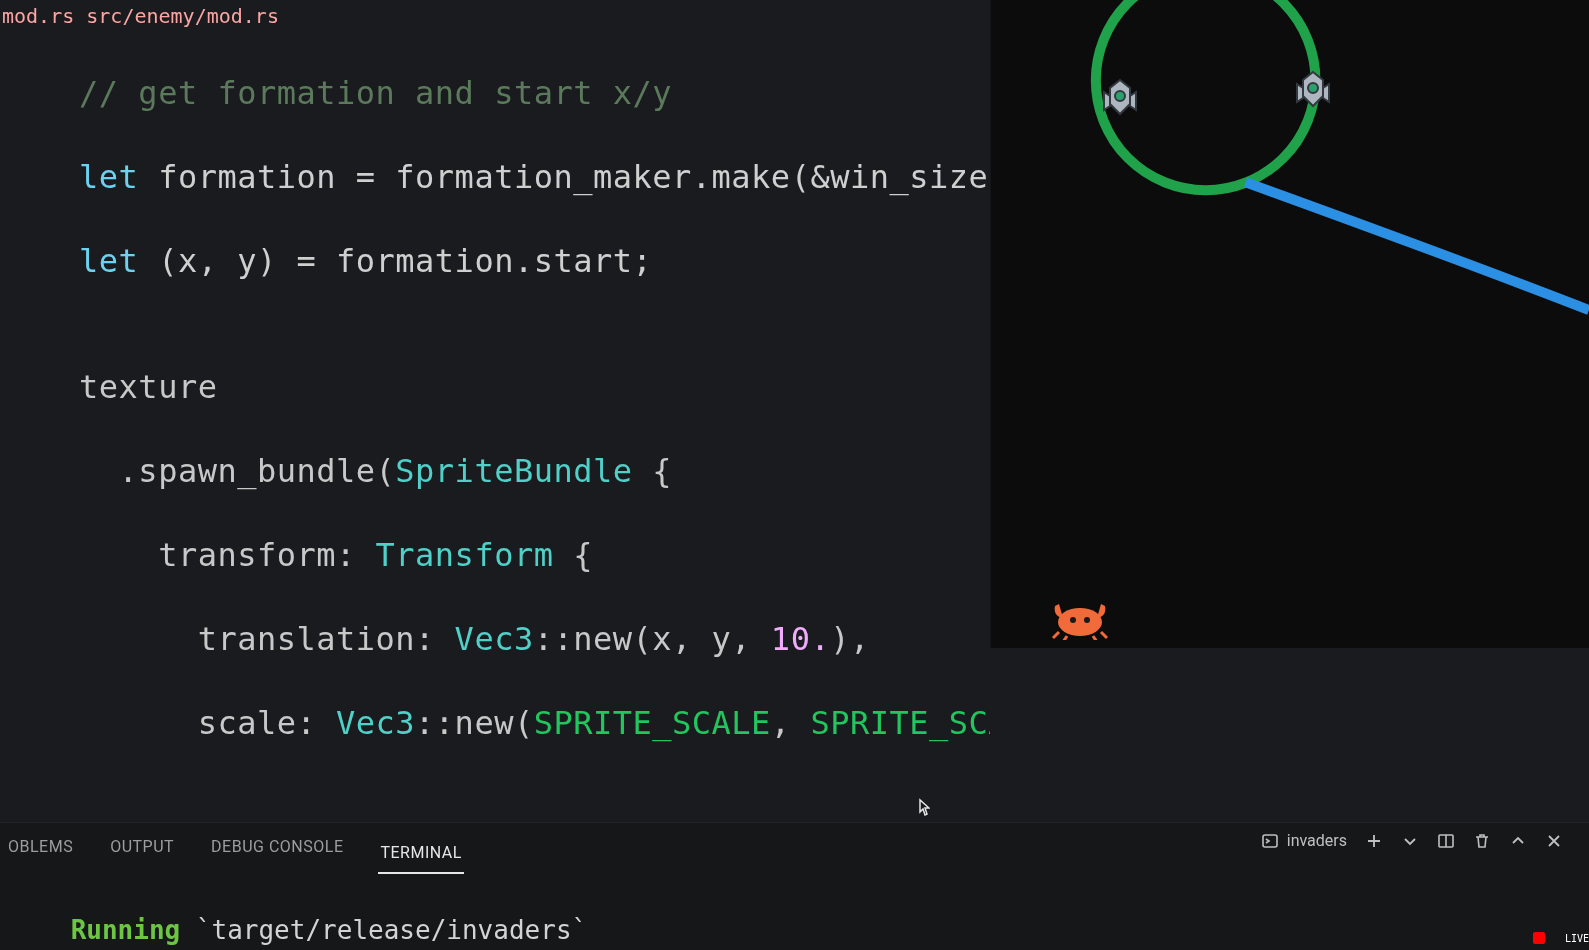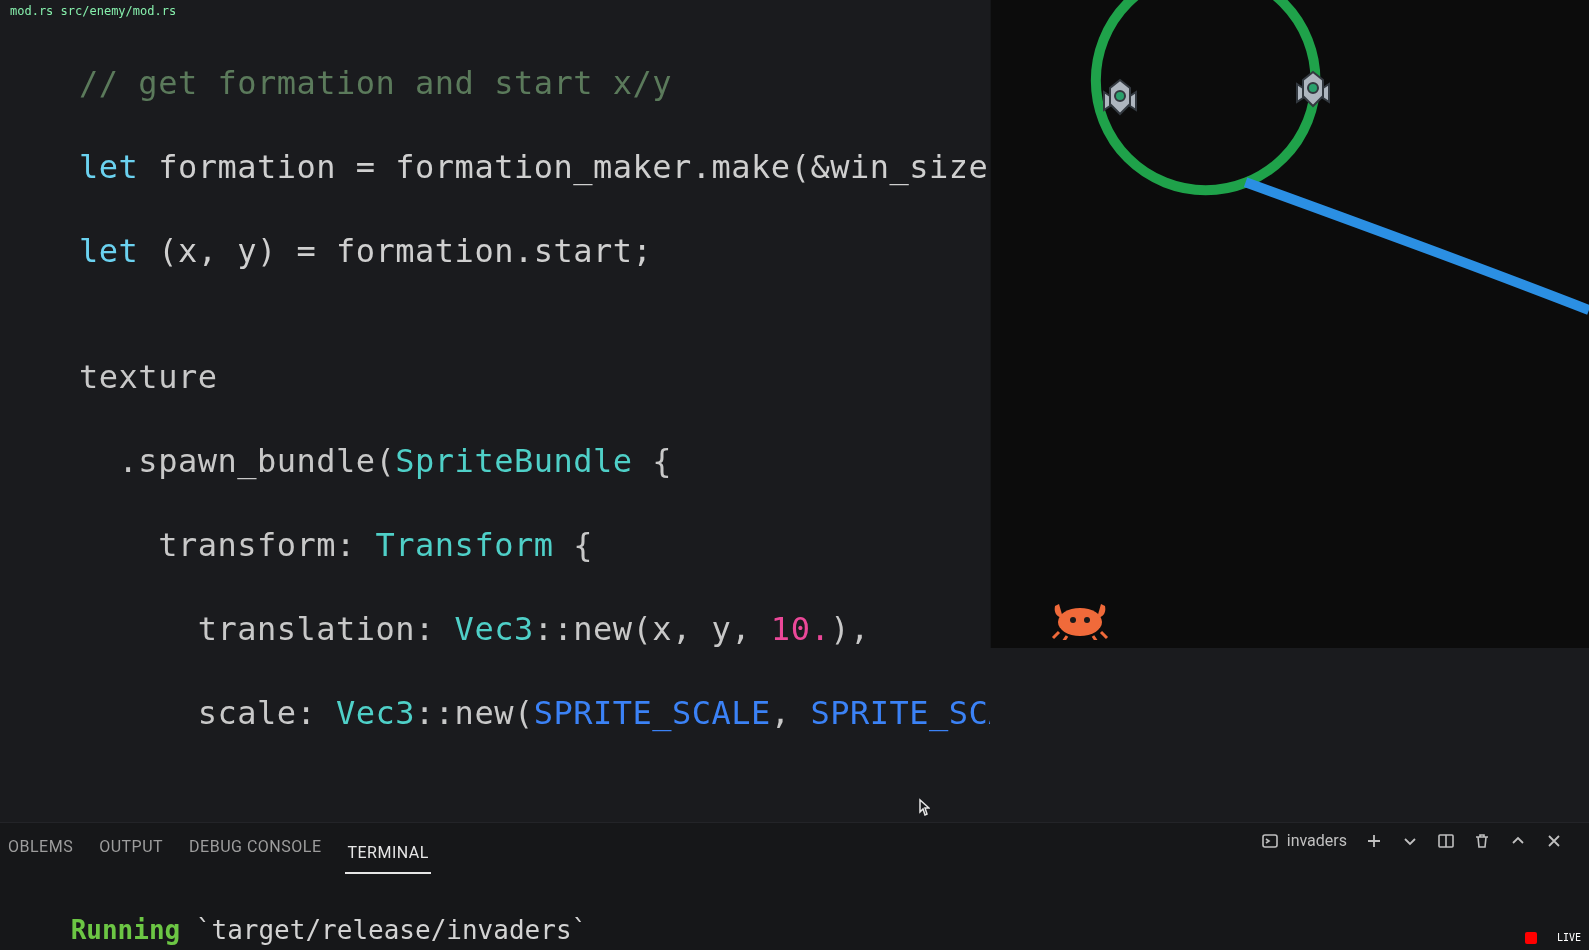--- a/index.html
+++ b/index.html
@@ -1,51 +1,51 @@
 <!DOCTYPE html>
 <html><head>
 <meta charset="utf-8">
 <style>
   *{margin:0;padding:0;box-sizing:border-box}
   html,body{width:1589px;height:950px;background:#1a1b1e;overflow:hidden;font-family:ui-monospace,SFMono-Regular,Menlo,Monaco,Consolas,monospace}
   .root{position:relative;width:100%;height:100%}
   .editor{position:absolute;left:0;top:0;width:990px;height:822px;background:#1a1b1e;color:#c8c8c8;padding:0 0 0 0;overflow:hidden}
-  .breadcrumb{color:#86efac;font-size:12px;padding:4px 0 2px 10px}
+  .breadcrumb{color:#fca5a5;font-size:20px;padding:4px 0 2px 2px}
   .code{font-size:32px;line-height:42px;white-space:pre;padding-left:0;letter-spacing:.5px}
   .code .ln{display:block}
   .c-key{color:#6bd2f0}
   .c-var{color:#cfcfcf}
   .c-type{color:#4fd0c8}
-  .c-const{color:#3b82f6}
-  .c-num{color:#ec4899}
+  .c-const{color:#22c55e}
+  .c-num{color:#f0abfc}
   .c-cmt{color:#5b7a5b}
   .caret{position:absolute;width:12px;height:20px;pointer-events:none}
   .caret svg{width:12px;height:20px;fill:none;stroke:#e5e5e5;stroke-width:1.5}
 
   .game{position:absolute;right:0;top:0;width:599px;height:648px;background:#0c0c0c;border-left:1px solid #151618}
   .game svg{position:absolute;left:0;top:0;width:100%;height:100%}
   .ship{position:absolute;width:48px;height:48px}
   .player{position:absolute;width:62px;height:44px}
 
   .panel{position:absolute;left:0;bottom:0;width:100%;height:128px;background:#161719;border-top:1px solid #232428}
-  .panel-tabs{display:flex;gap:22px;align-items:center;height:46px;padding-left:6px;color:#9d9d9d;font-family:-apple-system,BlinkMacSystemFont,"Segoe UI",Roboto,Helvetica,Arial,sans-serif;font-size:16px;letter-spacing:.5px}
+  .panel-tabs{display:flex;gap:33px;align-items:center;height:46px;padding-left:6px;color:#9d9d9d;font-family:-apple-system,BlinkMacSystemFont,"Segoe UI",Roboto,Helvetica,Arial,sans-serif;font-size:16px;letter-spacing:.5px}
   .panel-tabs .tab{cursor:pointer;padding:0 2px}
   .panel-tabs .tab.active{color:#e6e6e6;border-bottom:2px solid #e6e6e6;padding-bottom:10px;margin-top:24px}
   .panel-actions{position:absolute;right:26px;top:8px;display:flex;align-items:flex-end;gap:18px;color:#c0c0c0}
   .panel-actions .chip{display:flex;align-items:center;gap:8px;font-family:-apple-system,BlinkMacSystemFont,"Segoe UI",Roboto,Helvetica,Arial,sans-serif;font-size:16px}
   .panel-actions .icn{width:18px;height:18px;display:inline-flex;align-items:center;justify-content:center}
   .panel-actions svg{width:18px;height:18px}
 
   .term{position:absolute;left:0;top:56px;right:0;bottom:0;color:#d3d3d3;font-size:26px;line-height:34px;white-space:pre;padding-left:8px;overflow:hidden}
   .t-green{color:#6cc644;font-weight:700}
   .t-greenl{color:#87d96a}
   .t-gray{color:#6f7275}
   .t-str{color:#e2be7a}
 
-  .yt{position:absolute;right:8px;bottom:6px;display:flex;align-items:flex-start;gap:20px}
+  .yt{position:absolute;right:0;bottom:6px;display:flex;align-items:center;gap:20px}
   .yt .dot{width:12px;height:12px;background:#ff0000;border-radius:2px}
   .yt .lab{font-size:10px;color:#fff;background:transparent}
 </style>
 </head>
 <body>
 
 <div class="root">
 
   <div class="editor">
     <div class="breadcrumb">mod.rs  src/enemy/mod.rs</div>

